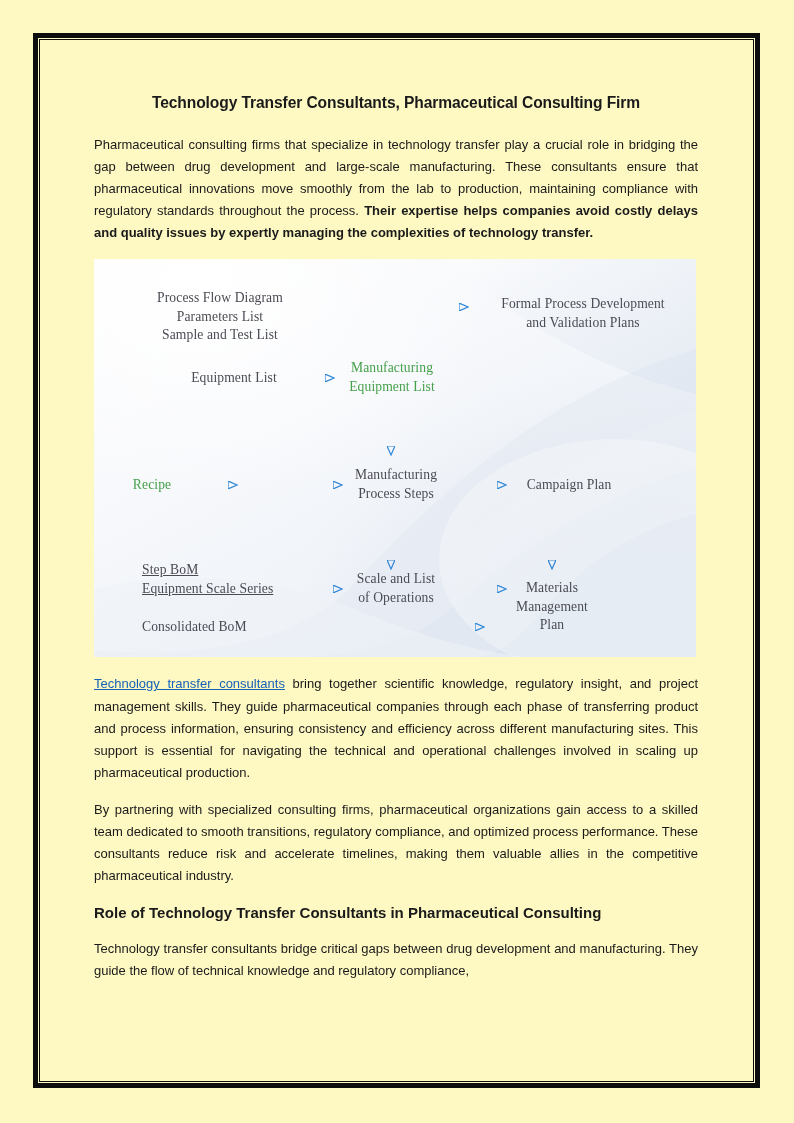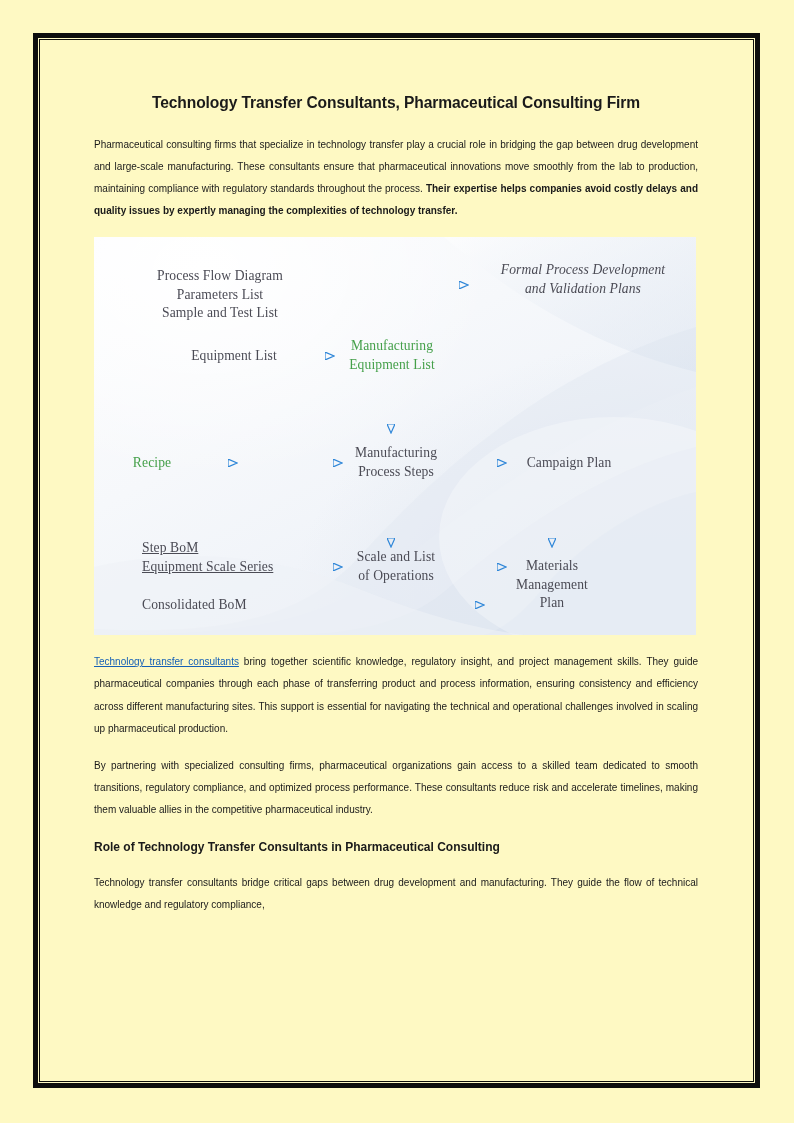--- a/index.html
+++ b/index.html
@@ -49,35 +49,35 @@
     font-size: 15.6px;
     line-height: 30px;
     font-weight: bold;
     text-align: center;
     color: #1a1a1a;
     margin: 0 0 16px 0;
     letter-spacing: -0.1px;
   }
   h1.doc-title .ln { display: block; }
   p.body-text {
-    font-size: 10px;
+    font-size: 13px;
     line-height: 22.1px;
     color: #1a1a1a;
     text-align: justify;
     margin: 0 0 15px 0;
     -webkit-hyphens: none;
     hyphens: none;
   }
   .bold-run { font-weight: bold; }
   a.inline-link {
     color: #1560b6;
     text-decoration: underline;
   }
   h2.section-heading {
-    font-size: 12px;
+    font-size: 15px;
     line-height: 22px;
     font-weight: bold;
     color: #1a1a1a;
     margin: 0 0 14px 0;
     text-align: left;
   }
   
   .diagram {
     position: relative;
     width: 602px;
@@ -189,21 +189,21 @@
 
         <line x1="180" y1="368" x2="390" y2="368" stroke="url(#lg-h)" stroke-width="1.5" marker-end="url(#ah)"></line>
       </svg>
 
       <div class="node" style="left:36px; top:30px; width:180px;">
         <div>Process Flow Diagram</div>
         <div>Parameters List</div>
         <div>Sample and Test List</div>
       </div>
 
-      <div class="node" style="left:394px; top:24px; width:190px;font-style:italic;">
+      <div class="node" style="left:394px; top:36px; width:190px;">
         <div>Formal Process Development</div>
         <div>and Validation Plans</div>
       </div>
 
       <div class="node" style="left:88px; top:110px; width:104px;">
         <div>Equipment List</div>
       </div>
 
       <div class="node green" style="left:248px; top:100px; width:100px;">
         <div>Manufacturing</div>

